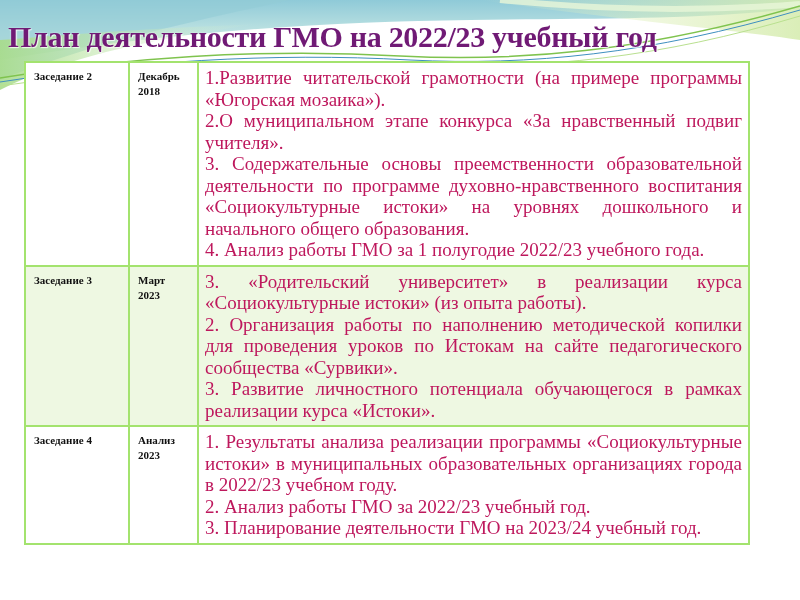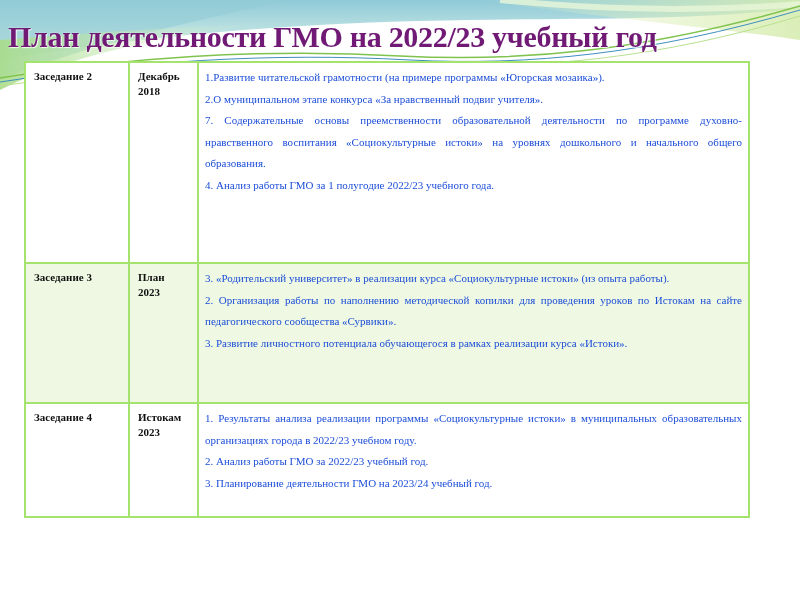--- a/index.html
+++ b/index.html
@@ -24,21 +24,21 @@
   }
   table.plan td {
     border:2px solid #a3e36e; vertical-align:top; background:#ffffff;
   }
   table.plan tr.alt td { background:#eef8e2; }
   td.c-name, td.c-date {
     font-family:"Liberation Serif", serif; font-weight:bold; font-size:11px;
     color:#111; padding:6px 4px 12px 8px; line-height:15px;
   }
   td.c-items {
-    font-size:11px; line-height:21.5px; color:#1d4ed8; text-align:justify;
+    font-size:19px; line-height:21.5px; color:#be185d; text-align:justify;
     padding:4px 6px 4px 6px;
   }
   td.c-items p { margin:0; }
 </style>
 </head>
 <body>
 
 <svg class="bg" viewBox="0 0 800 600" preserveAspectRatio="none">
   <defs>
     <linearGradient id="topg" x1="0" y1="0" x2="0" y2="1">
@@ -79,44 +79,44 @@
     <td class="c-name">
       <span>Заседание 2</span>
     </td>
     <td class="c-date">
       <span>Декабрь</span><br>
       <span>2018</span>
     </td>
     <td class="c-items">
       <p>1.Развитие читательской грамотности (на примере программы «Югорская мозаика»).</p>
       <p>2.О муниципальном этапе конкурса «За нравственный подвиг учителя».</p>
-      <p>7. Содержательные основы преемственности образовательной деятельности по программе духовно-нравственного воспитания «Социокультурные истоки» на уровнях дошкольного и начального общего образования.</p>
+      <p>3. Содержательные основы преемственности образовательной деятельности по программе духовно-нравственного воспитания «Социокультурные истоки» на уровнях дошкольного и начального общего образования.</p>
       <p>4. Анализ работы ГМО за 1 полугодие 2022/23 учебного года.</p>
     </td>
   </tr>
   <tr class="alt" style="height:140px">
     <td class="c-name">
       <span>Заседание 3</span>
     </td>
     <td class="c-date">
-      <span>План</span><br>
+      <span>Март</span><br>
       <span>2023</span>
     </td>
     <td class="c-items">
       <p>3. «Родительский университет» в реализации курса «Социокультурные истоки» (из опыта работы).</p>
       <p>2. Организация работы по наполнению методической копилки для проведения уроков по Истокам на сайте педагогического сообщества «Сурвики».</p>
       <p>3. Развитие личностного потенциала обучающегося в рамках реализации курса «Истоки».</p>
     </td>
   </tr>
   <tr style="height:114px">
     <td class="c-name">
       <span>Заседание 4</span>
     </td>
     <td class="c-date">
-      <span>Истокам</span><br>
+      <span>Анализ</span><br>
       <span>2023</span>
     </td>
     <td class="c-items">
       <p>1. Результаты анализа реализации программы «Социокультурные истоки» в муниципальных образовательных организациях города в 2022/23 учебном году.</p>
       <p>2. Анализ работы ГМО за 2022/23 учебный год.</p>
       <p>3. Планирование деятельности ГМО на 2023/24 учебный год.</p>
     </td>
   </tr>
 </tbody>
   </table>

